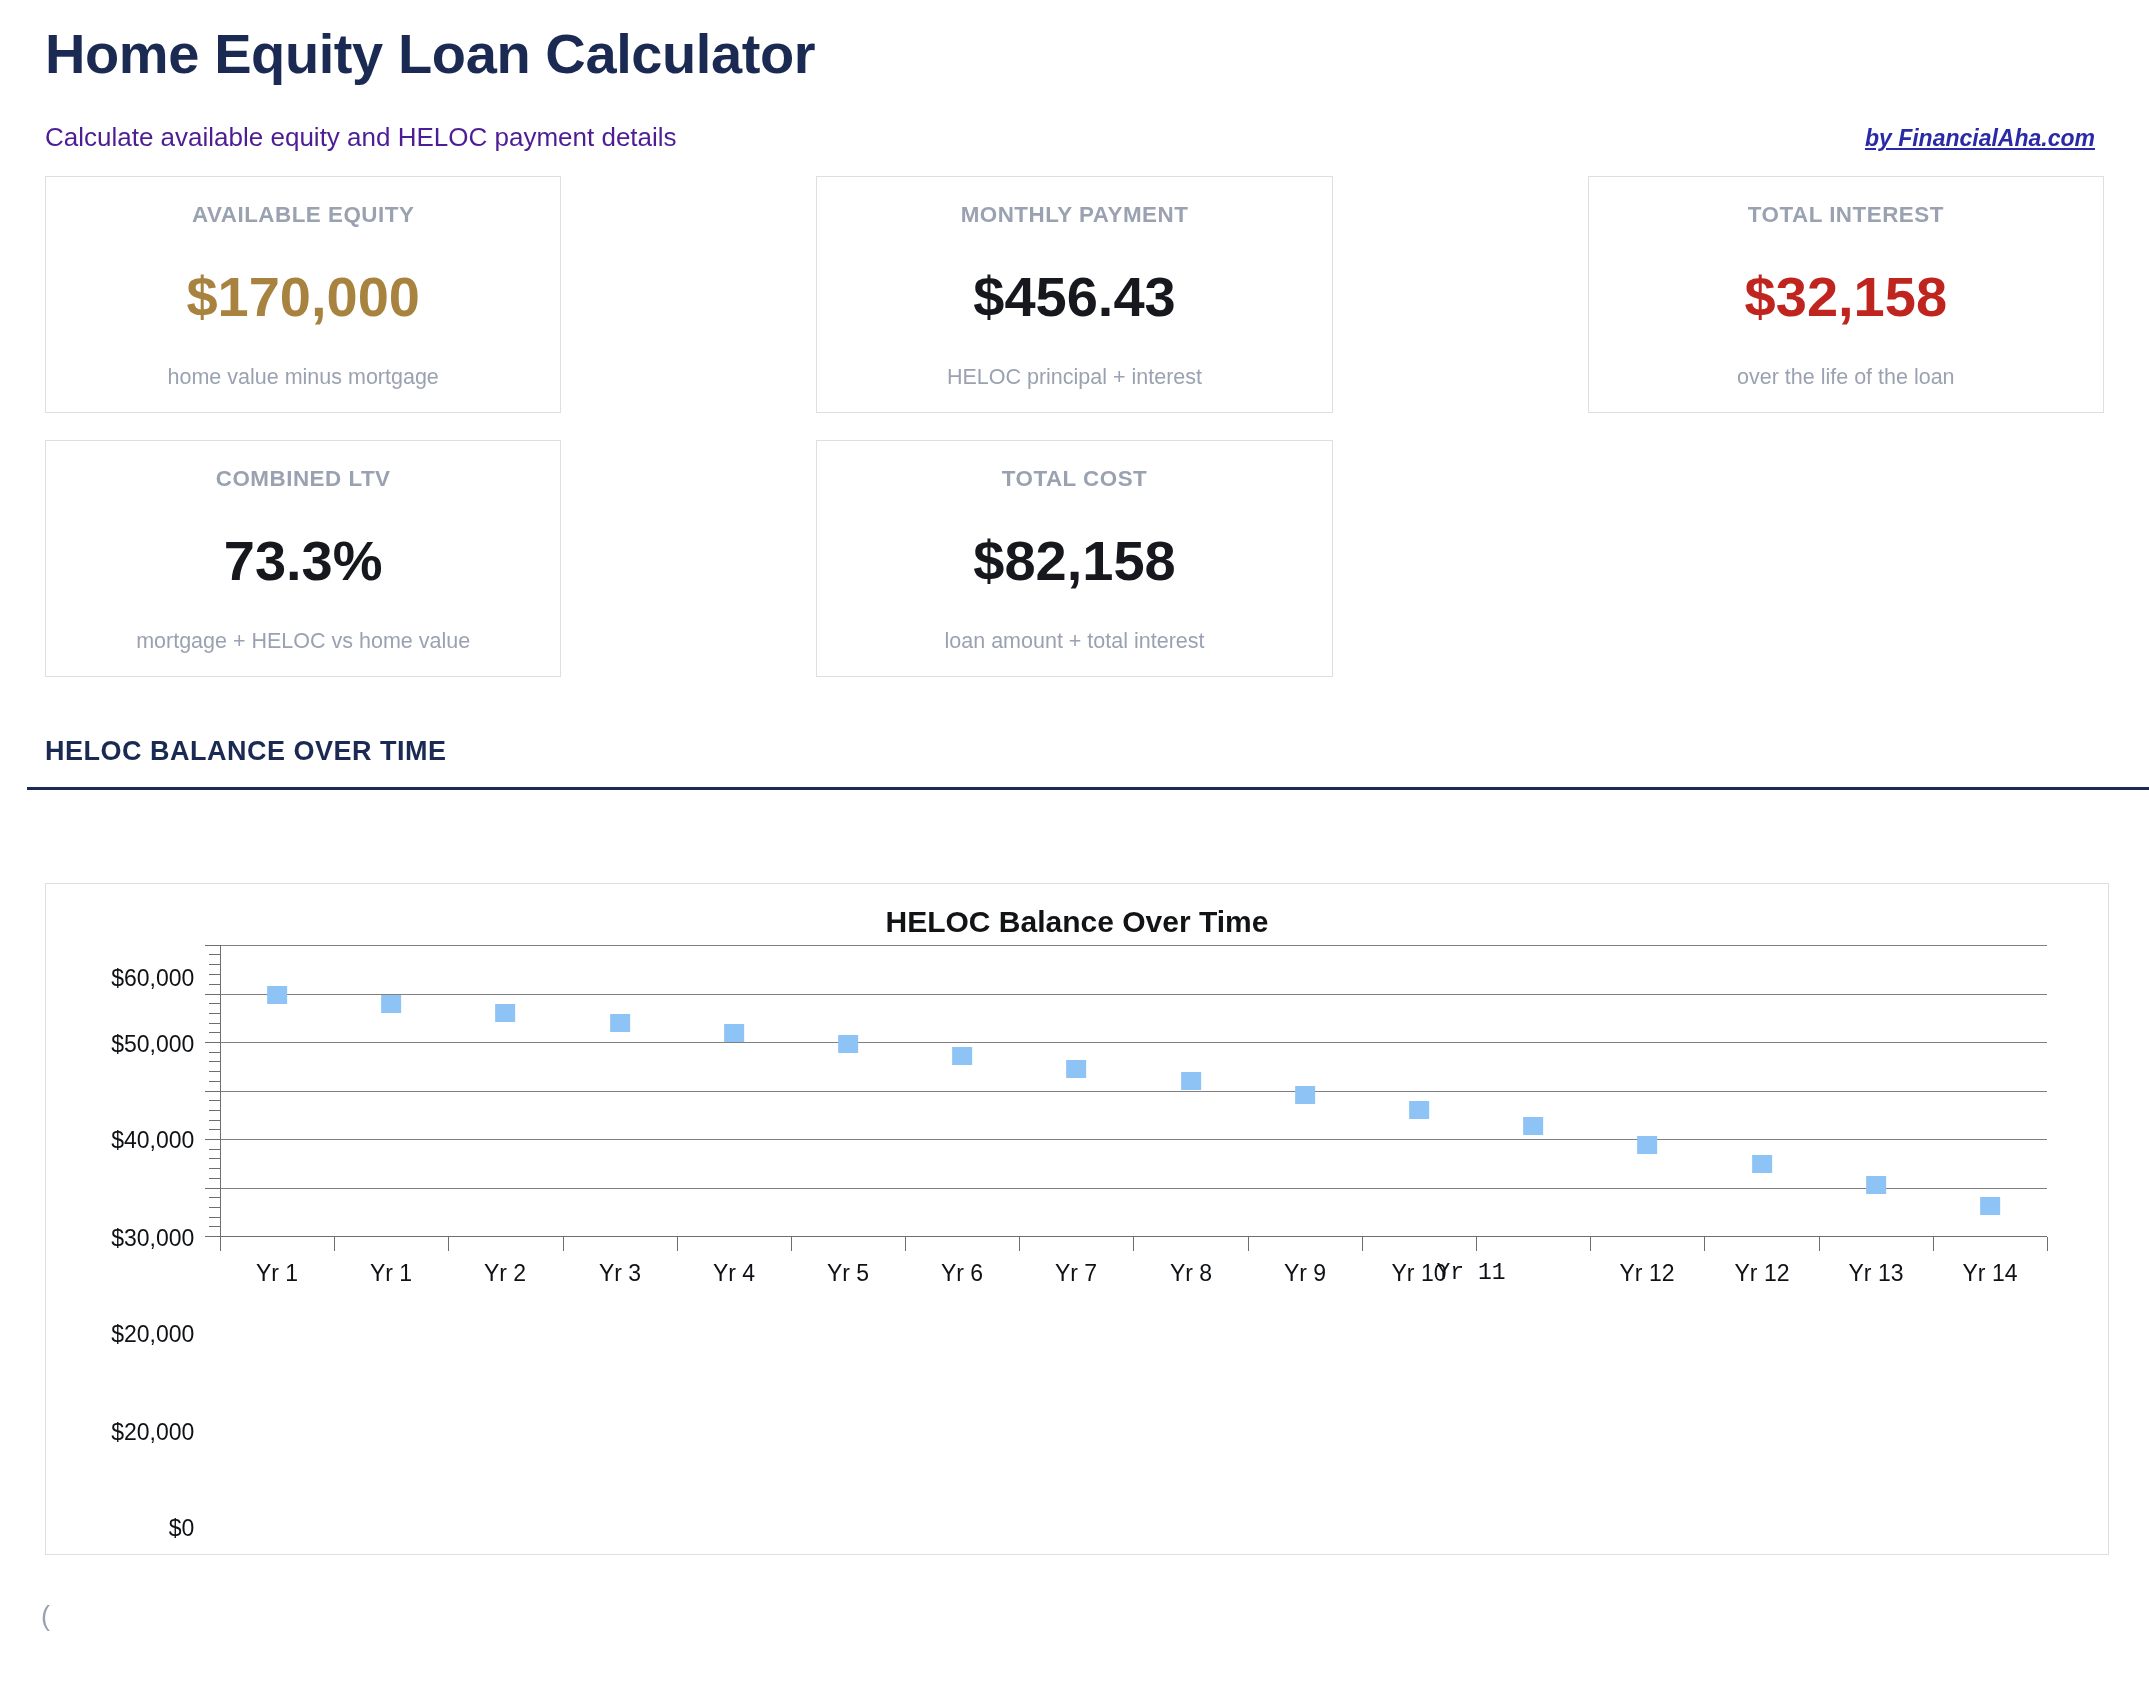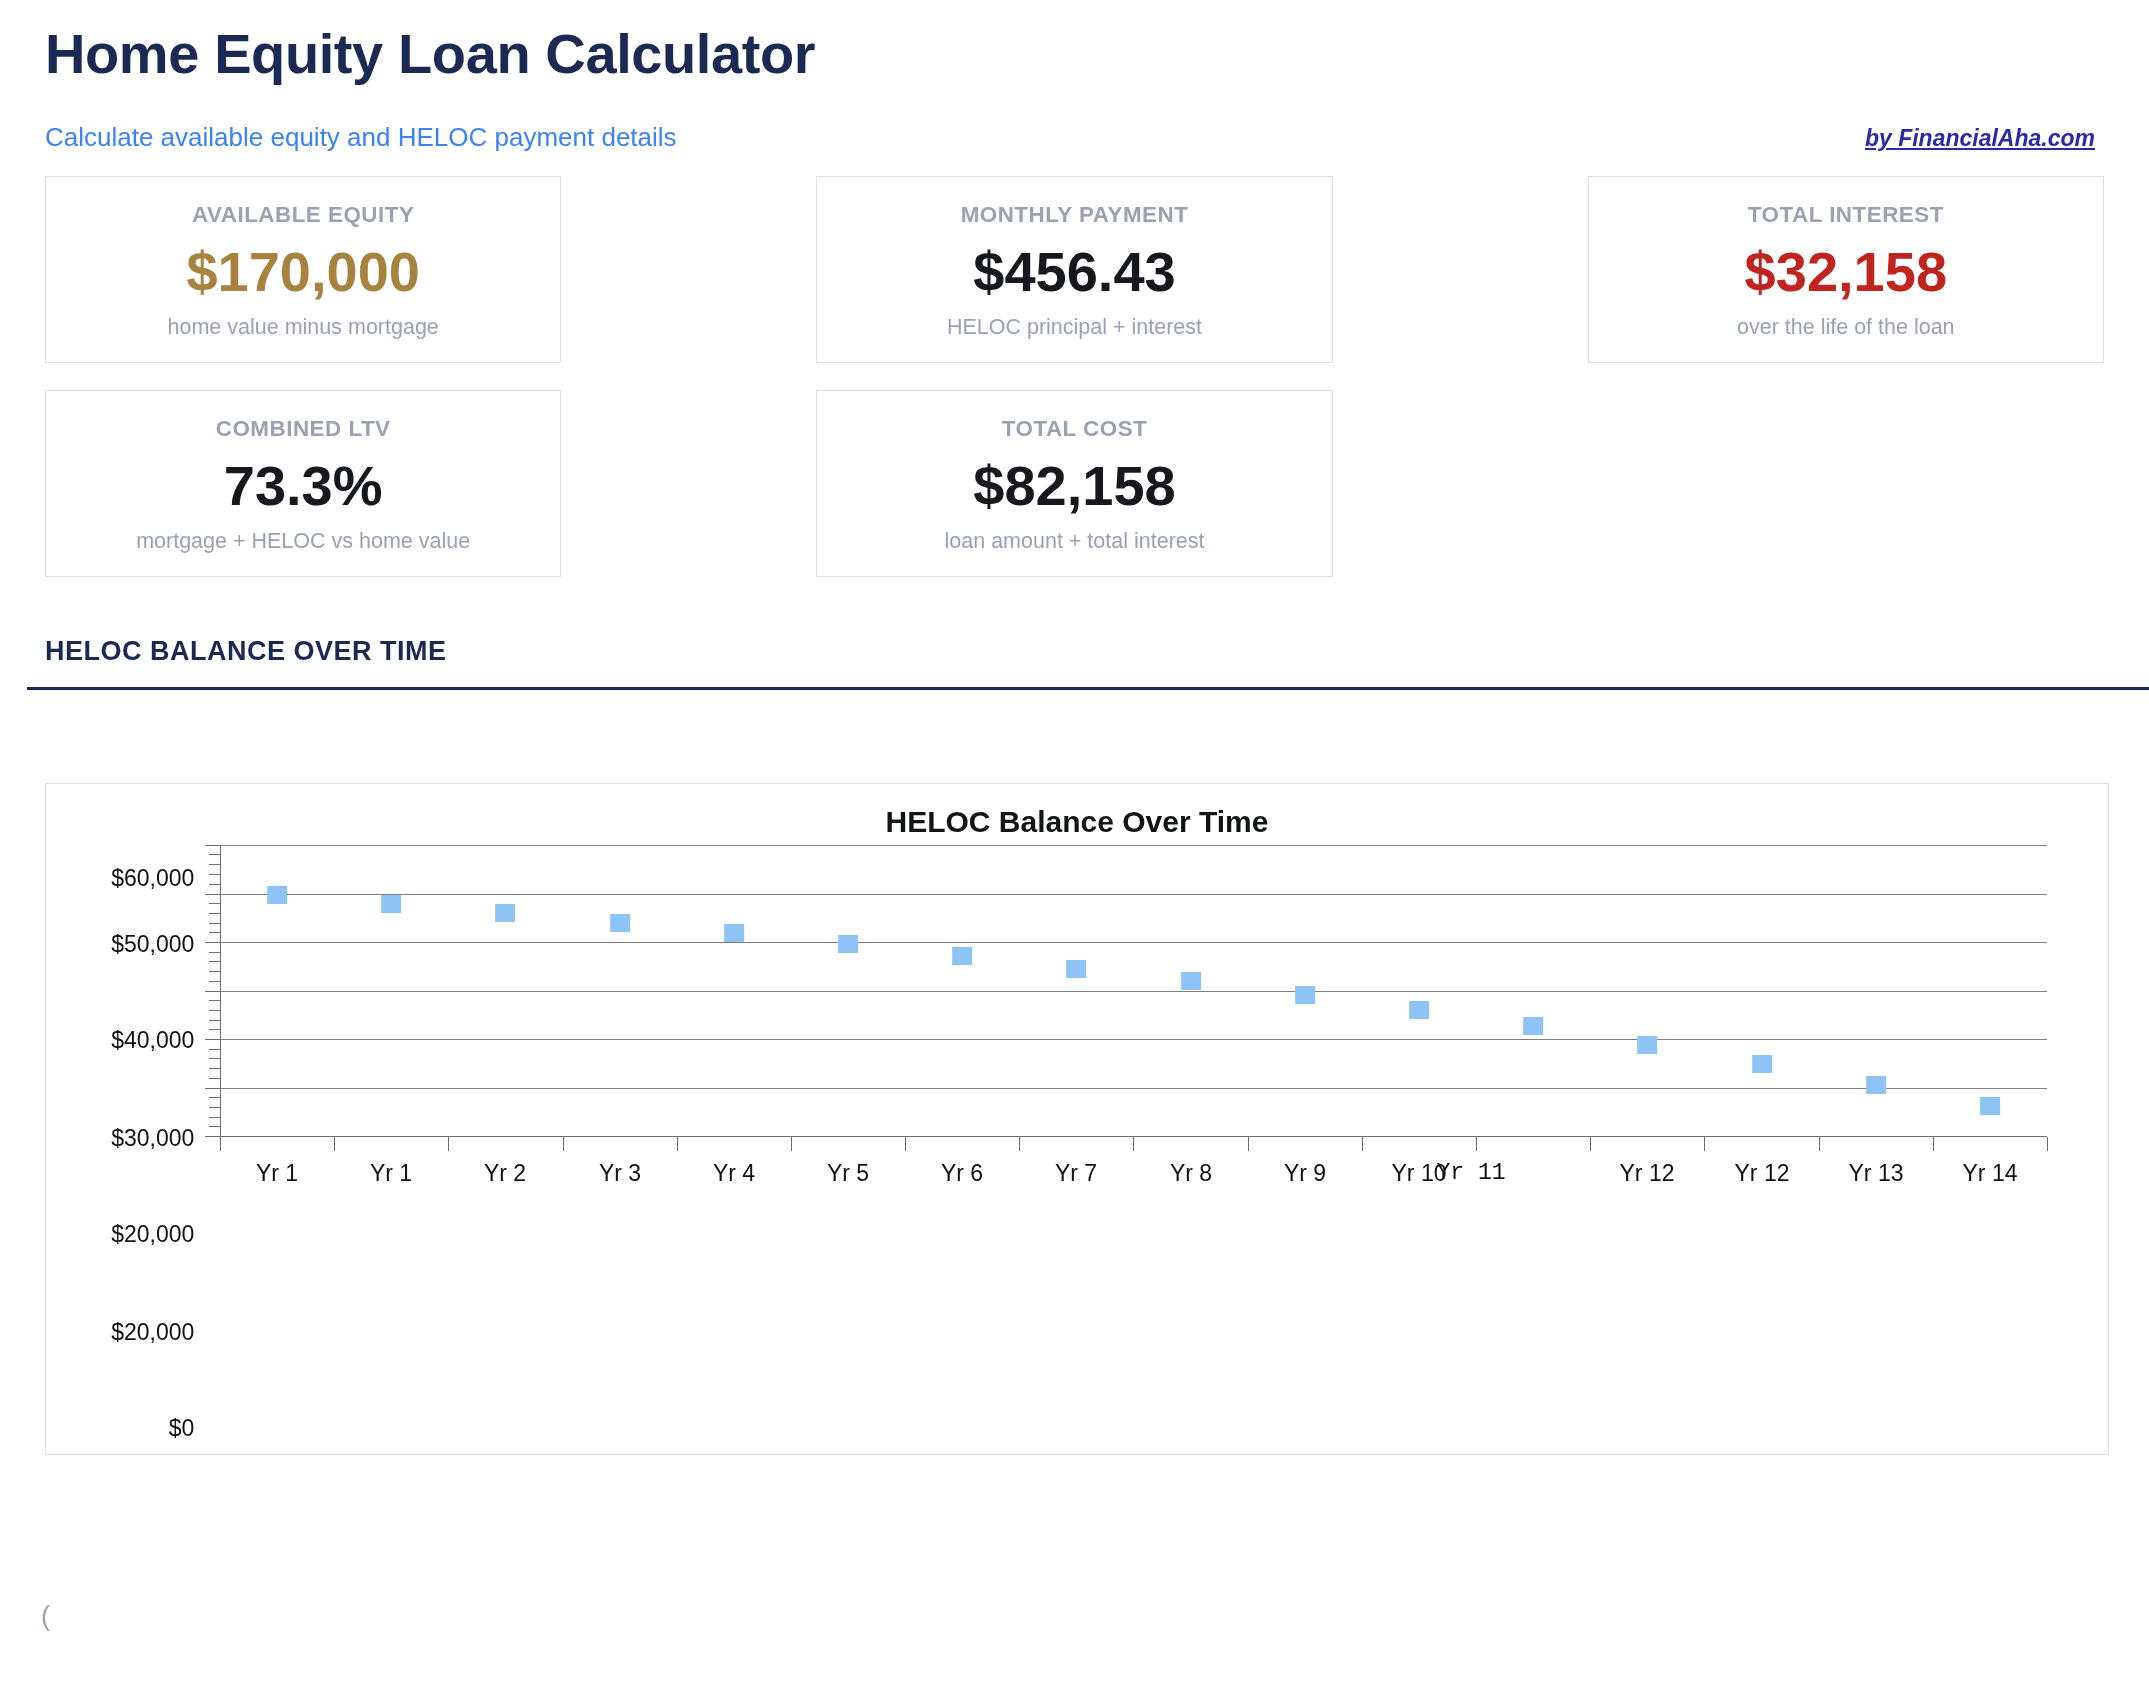--- a/index.html
+++ b/index.html
@@ -31,21 +31,21 @@
 
   .subtitle-row {
     display: flex;
     align-items: baseline;
     justify-content: space-between;
     margin-top: 36px;
     padding-right: 9px;
   }
   .subtitle {
     font-size: 26px;
-    color: #3b82f6;
+    color: #4c1d95;
   }
   .brand-link {
     font-size: 23px;
     font-style: italic;
     font-weight: bold;
     color: #2a2aa8;
     text-decoration: underline;
     white-space: nowrap;
   }
 
@@ -53,21 +53,21 @@
   .cards-grid {
     display: grid;
     grid-template-columns: repeat(3, 1fr);
     column-gap: 255px;
     row-gap: 27px;
     margin-top: 23px;
   }
   .stat-card {
     border: 0.9px solid #dcdfe4;
     background: #ffffff;
-    height: 187px;
+    height: 237px;
     padding: 25px 18px 21.5px 18px;
     display: flex;
     flex-direction: column;
     align-items: center;
     justify-content: space-between;
     text-align: center;
   }
   .stat-label {
     font-size: 22.4px;
     font-weight: bold;

